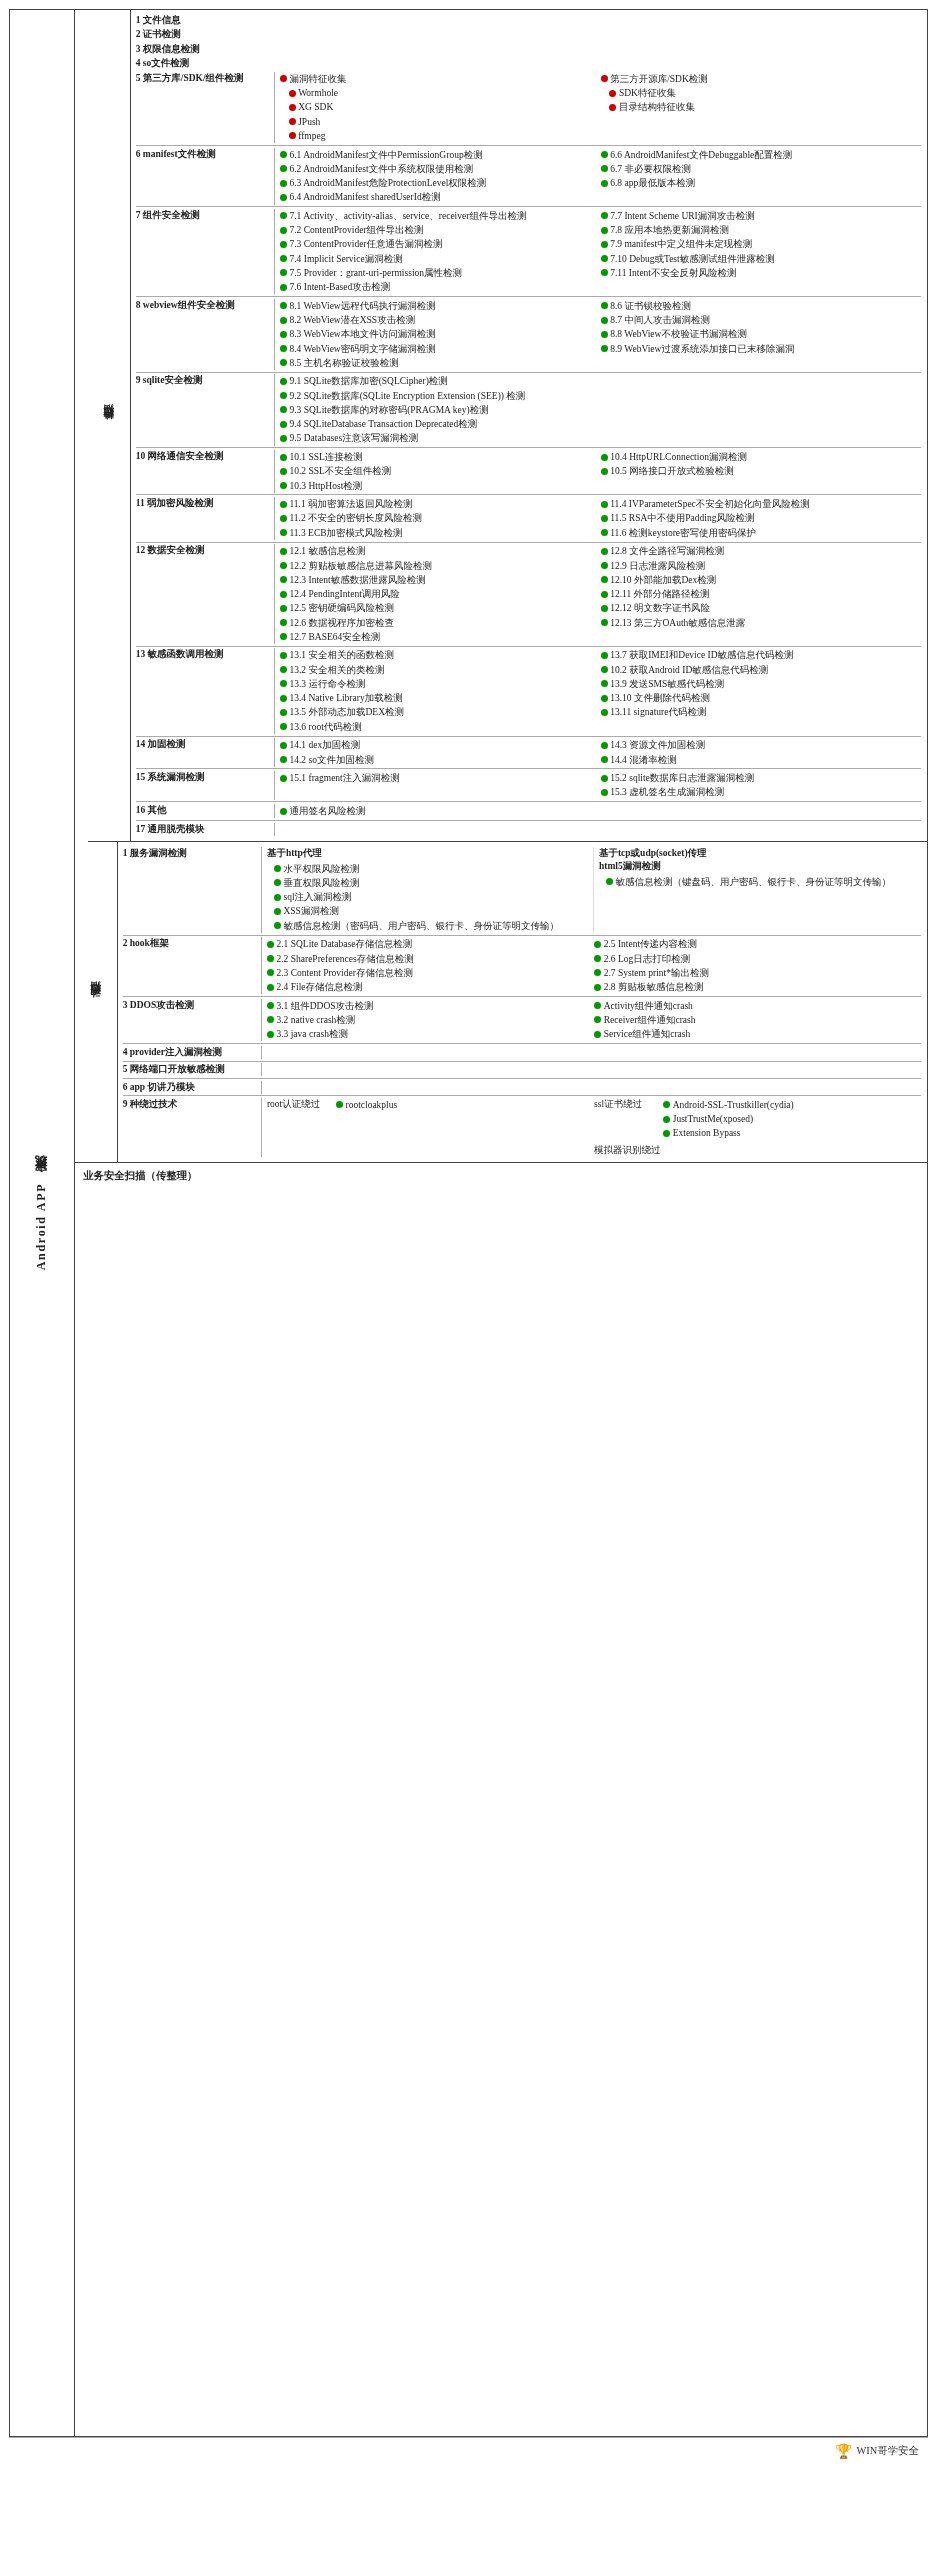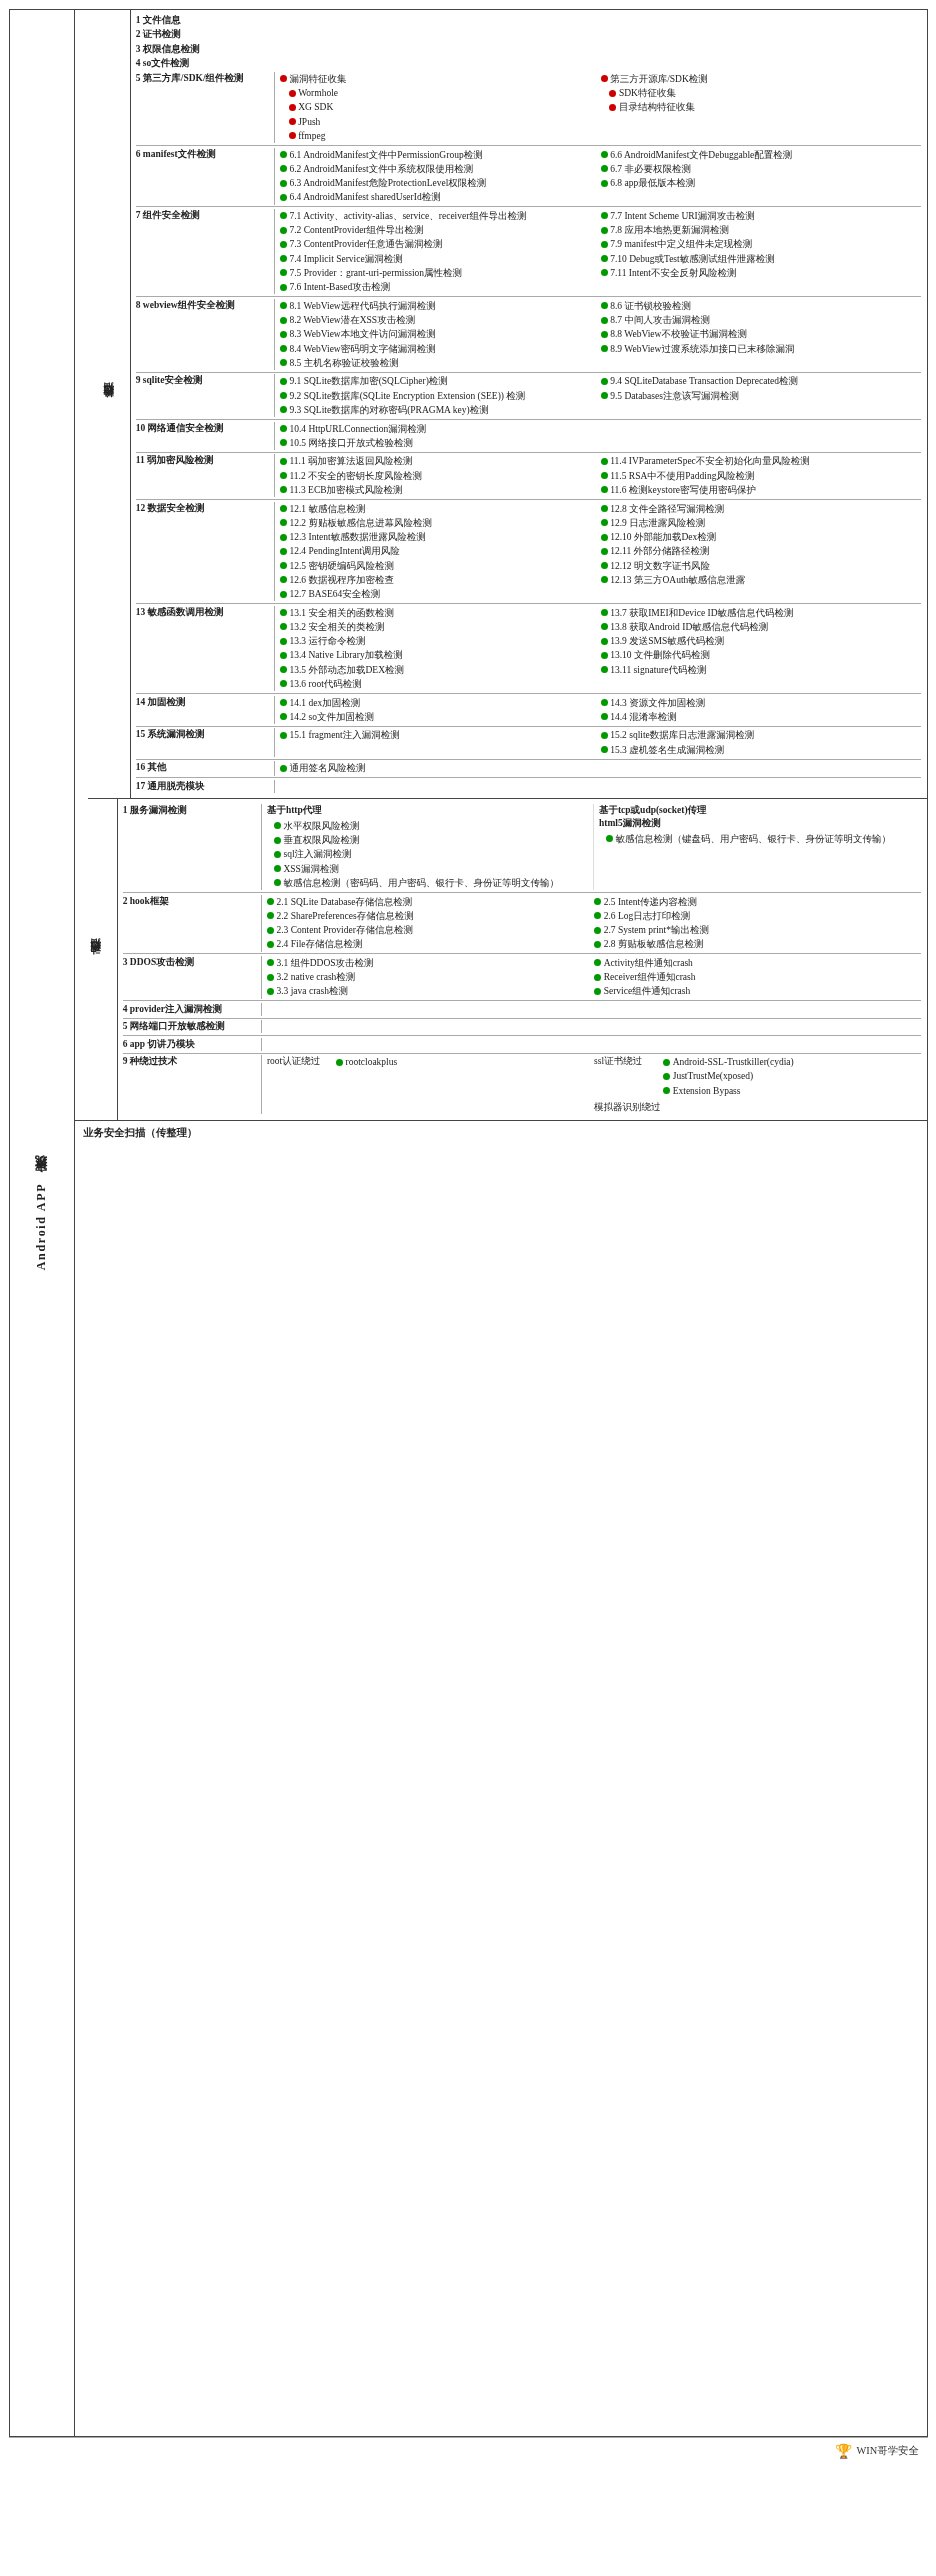--- a/index.html
+++ b/index.html
@@ -306,21 +306,21 @@
                 </div>
               </div>
             </div>
           </div>
 
           <div class="horizontal-line"></div>
 
           <div style="display:flex; margin:1.7px 0;">
             <div style="min-width:139px; font-weight:bold; border-right:0.9px solid #aaa; padding-right:3.5px; display:flex; align-items:flex-start; flex-shrink:0;">9 sqlite安全检测</div>
             <div style="padding-left:5.2px; flex:1;">
-              <div style="display:flex;">
+              <div style="display:flex;flex-direction:column;">
                 <div style="flex:1;">
                   <div class="tree-row">
                     <span class="dot dot-green"></span>
                     <span class="tree-text">9.1 SQLite数据库加密(SQLCipher)检测</span>
                   </div>
                   <div class="tree-row">
                     <span class="dot dot-green"></span>
                     <span class="tree-text">9.2 SQLite数据库(SQLite Encryption Extension (SEE)) 检测</span>
                   </div>
                   <div class="tree-row">
@@ -344,20 +344,34 @@
 
           <div class="horizontal-line"></div>
 
           <div style="display:flex; margin:1.7px 0;">
             <div style="min-width:139px; font-weight:bold; border-right:0.9px solid #aaa; padding-right:3.5px; display:flex; align-items:flex-start; flex-shrink:0;">10 网络通信安全检测</div>
             <div style="padding-left:5.2px; flex:1;">
               <div style="display:flex;">
                 <div style="flex:1;">
                   <div class="tree-row">
                     <span class="dot dot-green"></span>
+                    <span class="tree-text">10.1 SSL连接检测</span>
+                  </div>
+                  <div class="tree-row">
+                    <span class="dot dot-green"></span>
+                    <span class="tree-text">10.2 SSL不安全组件检测</span>
+                  </div>
+                  <div class="tree-row">
+                    <span class="dot dot-green"></span>
+                    <span class="tree-text">10.3 HttpHost检测</span>
+                  </div>
+                </div>
+                <div style="flex:1;">
+                  <div class="tree-row">
+                    <span class="dot dot-green"></span>
                     <span class="tree-text">10.4 HttpURLConnection漏洞检测</span>
                   </div>
                   <div class="tree-row">
                     <span class="dot dot-green"></span>
                     <span class="tree-text">10.5 网络接口开放式检验检测</span>
                   </div>
                 </div>
               </div>
             </div>
           </div>
@@ -498,21 +512,21 @@
                     <span class="tree-text">13.6 root代码检测</span>
                   </div>
                 </div>
                 <div style="flex:1;">
                   <div class="tree-row">
                     <span class="dot dot-green"></span>
                     <span class="tree-text">13.7 获取IMEI和Device ID敏感信息代码检测</span>
                   </div>
                   <div class="tree-row">
                     <span class="dot dot-green"></span>
-                    <span class="tree-text">13.8 获取Android ID敏感信息代码检测</span>
+                    <span class="tree-text">10.2 获取Android ID敏感信息代码检测</span>
                   </div>
                   <div class="tree-row">
                     <span class="dot dot-green"></span>
                     <span class="tree-text">13.9 发送SMS敏感代码检测</span>
                   </div>
                   <div class="tree-row">
                     <span class="dot dot-green"></span>
                     <span class="tree-text">13.10 文件删除代码检测</span>
                   </div>
                   <div class="tree-row">

